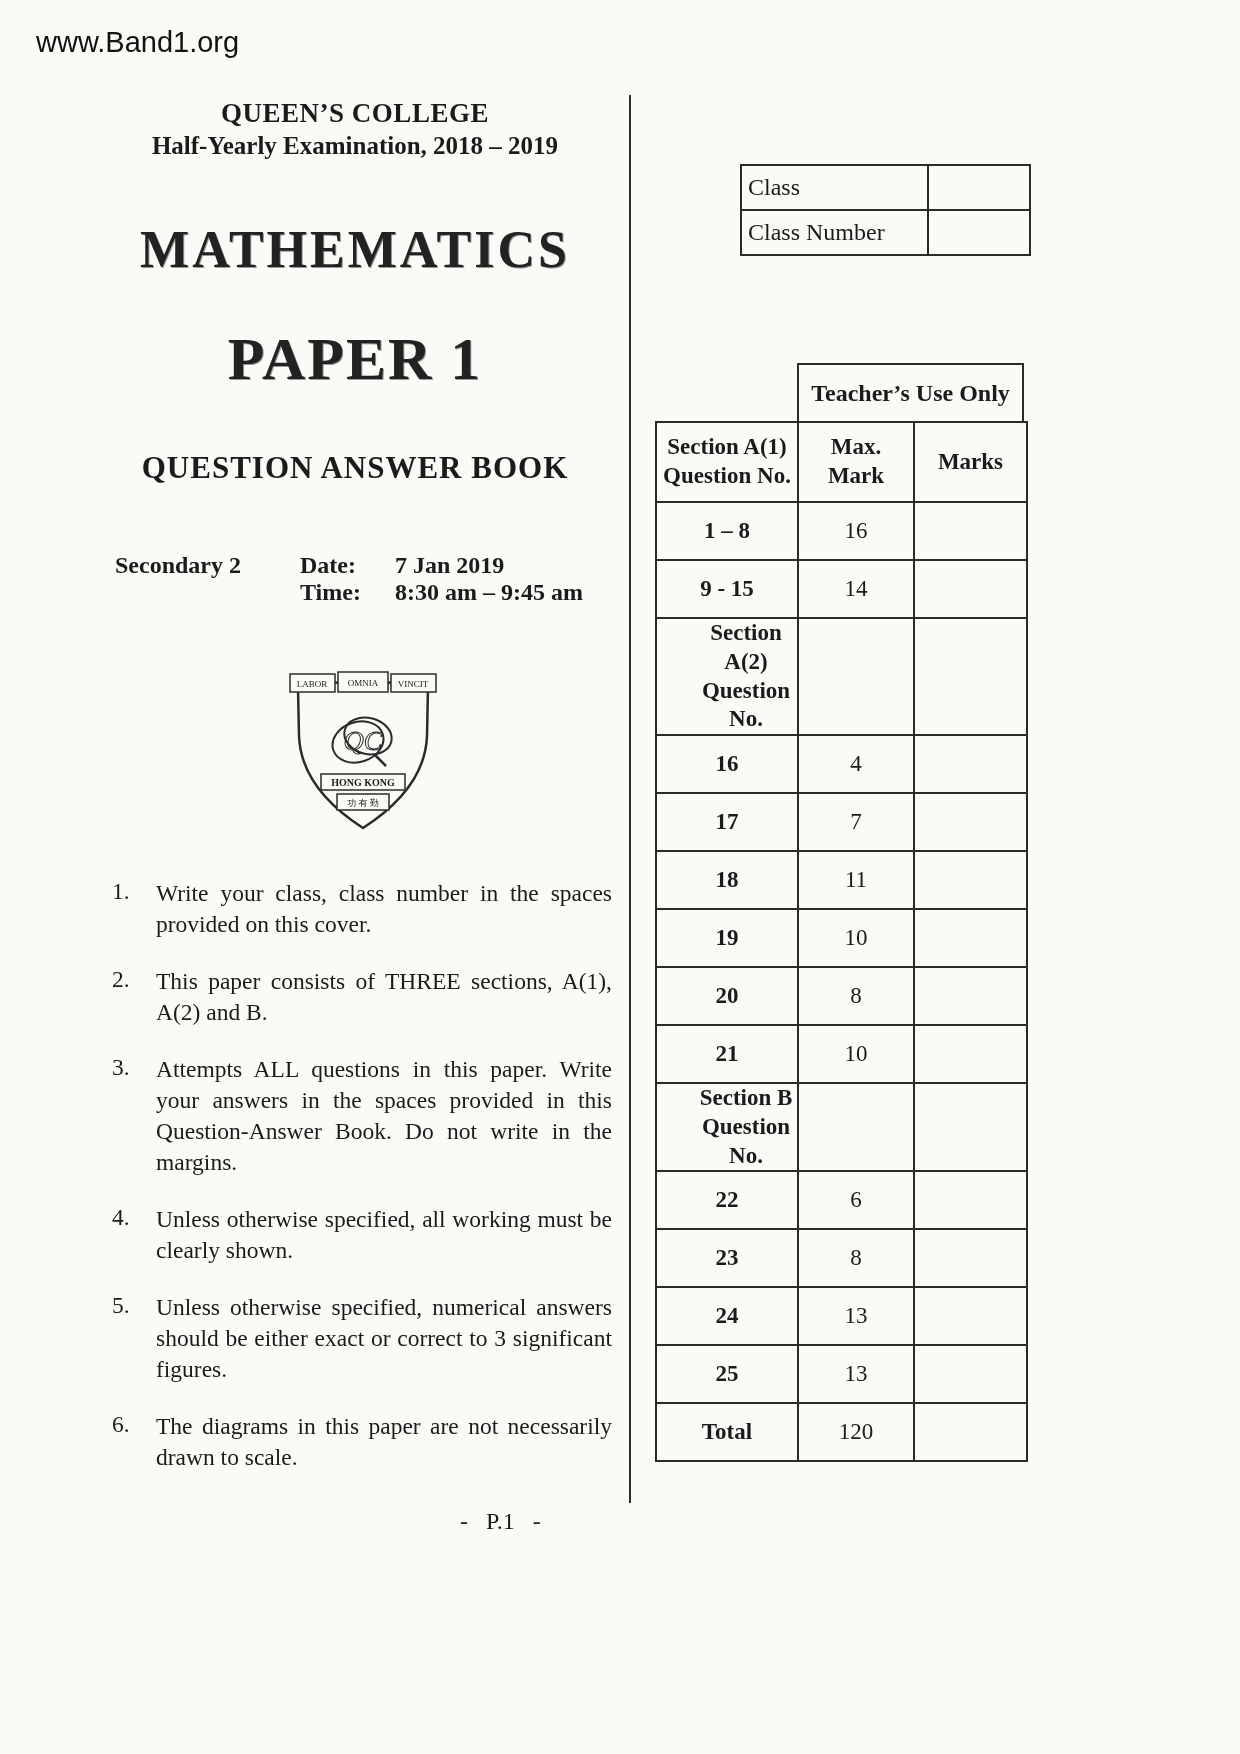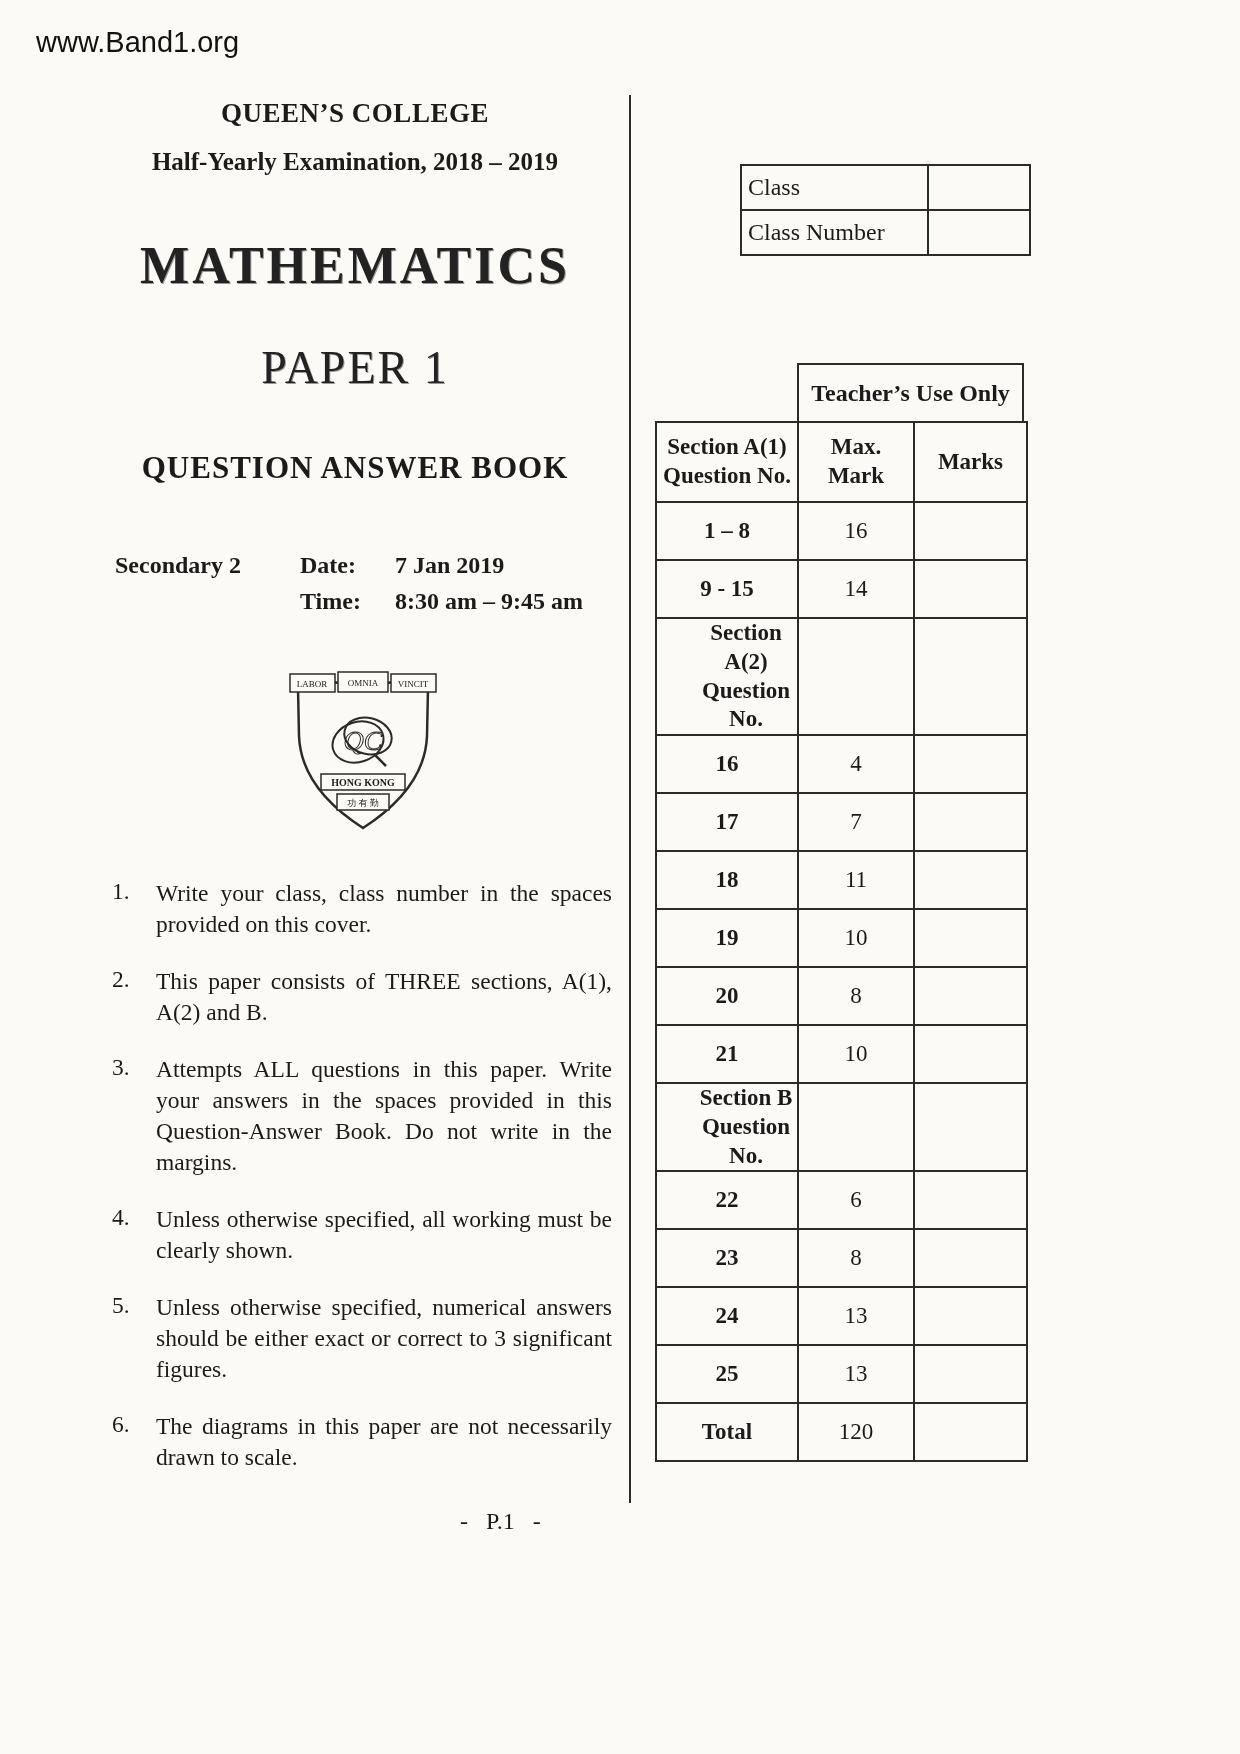--- a/index.html
+++ b/index.html
@@ -14,27 +14,27 @@
     font-family:"Liberation Sans", sans-serif;
     font-size:29px;color:#121212;
   }
   .divider{
     position:absolute;left:629px;top:95px;width:2px;height:1408px;
     background:#2b2b2b;
   }
   
   .left-head{position:absolute;left:95px;top:98px;width:520px;text-align:center;}
   .school{font-size:27px;font-weight:bold;letter-spacing:.5px;}
-  .examline{font-size:25px;font-weight:bold;margin-top:19px;}
+  .examline{font-size:25px;font-weight:bold;margin-top:3px;}
   .subject{font-size:52px;font-weight:bold;margin-top:60px;letter-spacing:3px;color:#222;text-shadow:1px 1px 0 #999;}
-  .paper{font-size:46px;font-weight:normal;margin-top:46px;letter-spacing:2px;color:#222;text-shadow:1px 1px 0 #999;}
+  .paper{font-size:60px;font-weight:bold;margin-top:46px;letter-spacing:2px;color:#222;text-shadow:1px 1px 0 #999;}
   .book{font-size:31px;font-weight:bold;margin-top:56px;letter-spacing:1px;}
   .info{
     position:absolute;left:115px;top:552px;width:505px;
-    display:grid;grid-template-columns:185px 95px auto;row-gap:9px;
+    display:grid;grid-template-columns:185px 95px auto;
     font-size:24px;font-weight:bold;
   }
   .crest{position:absolute;left:288px;top:664px;}
   .crest svg text{font-family:"Liberation Serif", serif;}
   .instructions{position:absolute;left:112px;top:878px;width:500px;font-size:23.5px;}
   .inst{display:flex;margin-bottom:26px;}
   .inst .num{width:44px;flex:none;}
   .inst .txt{flex:1;text-align:justify;line-height:1.32;}
   .inst:last-child{margin-bottom:0;}
   

